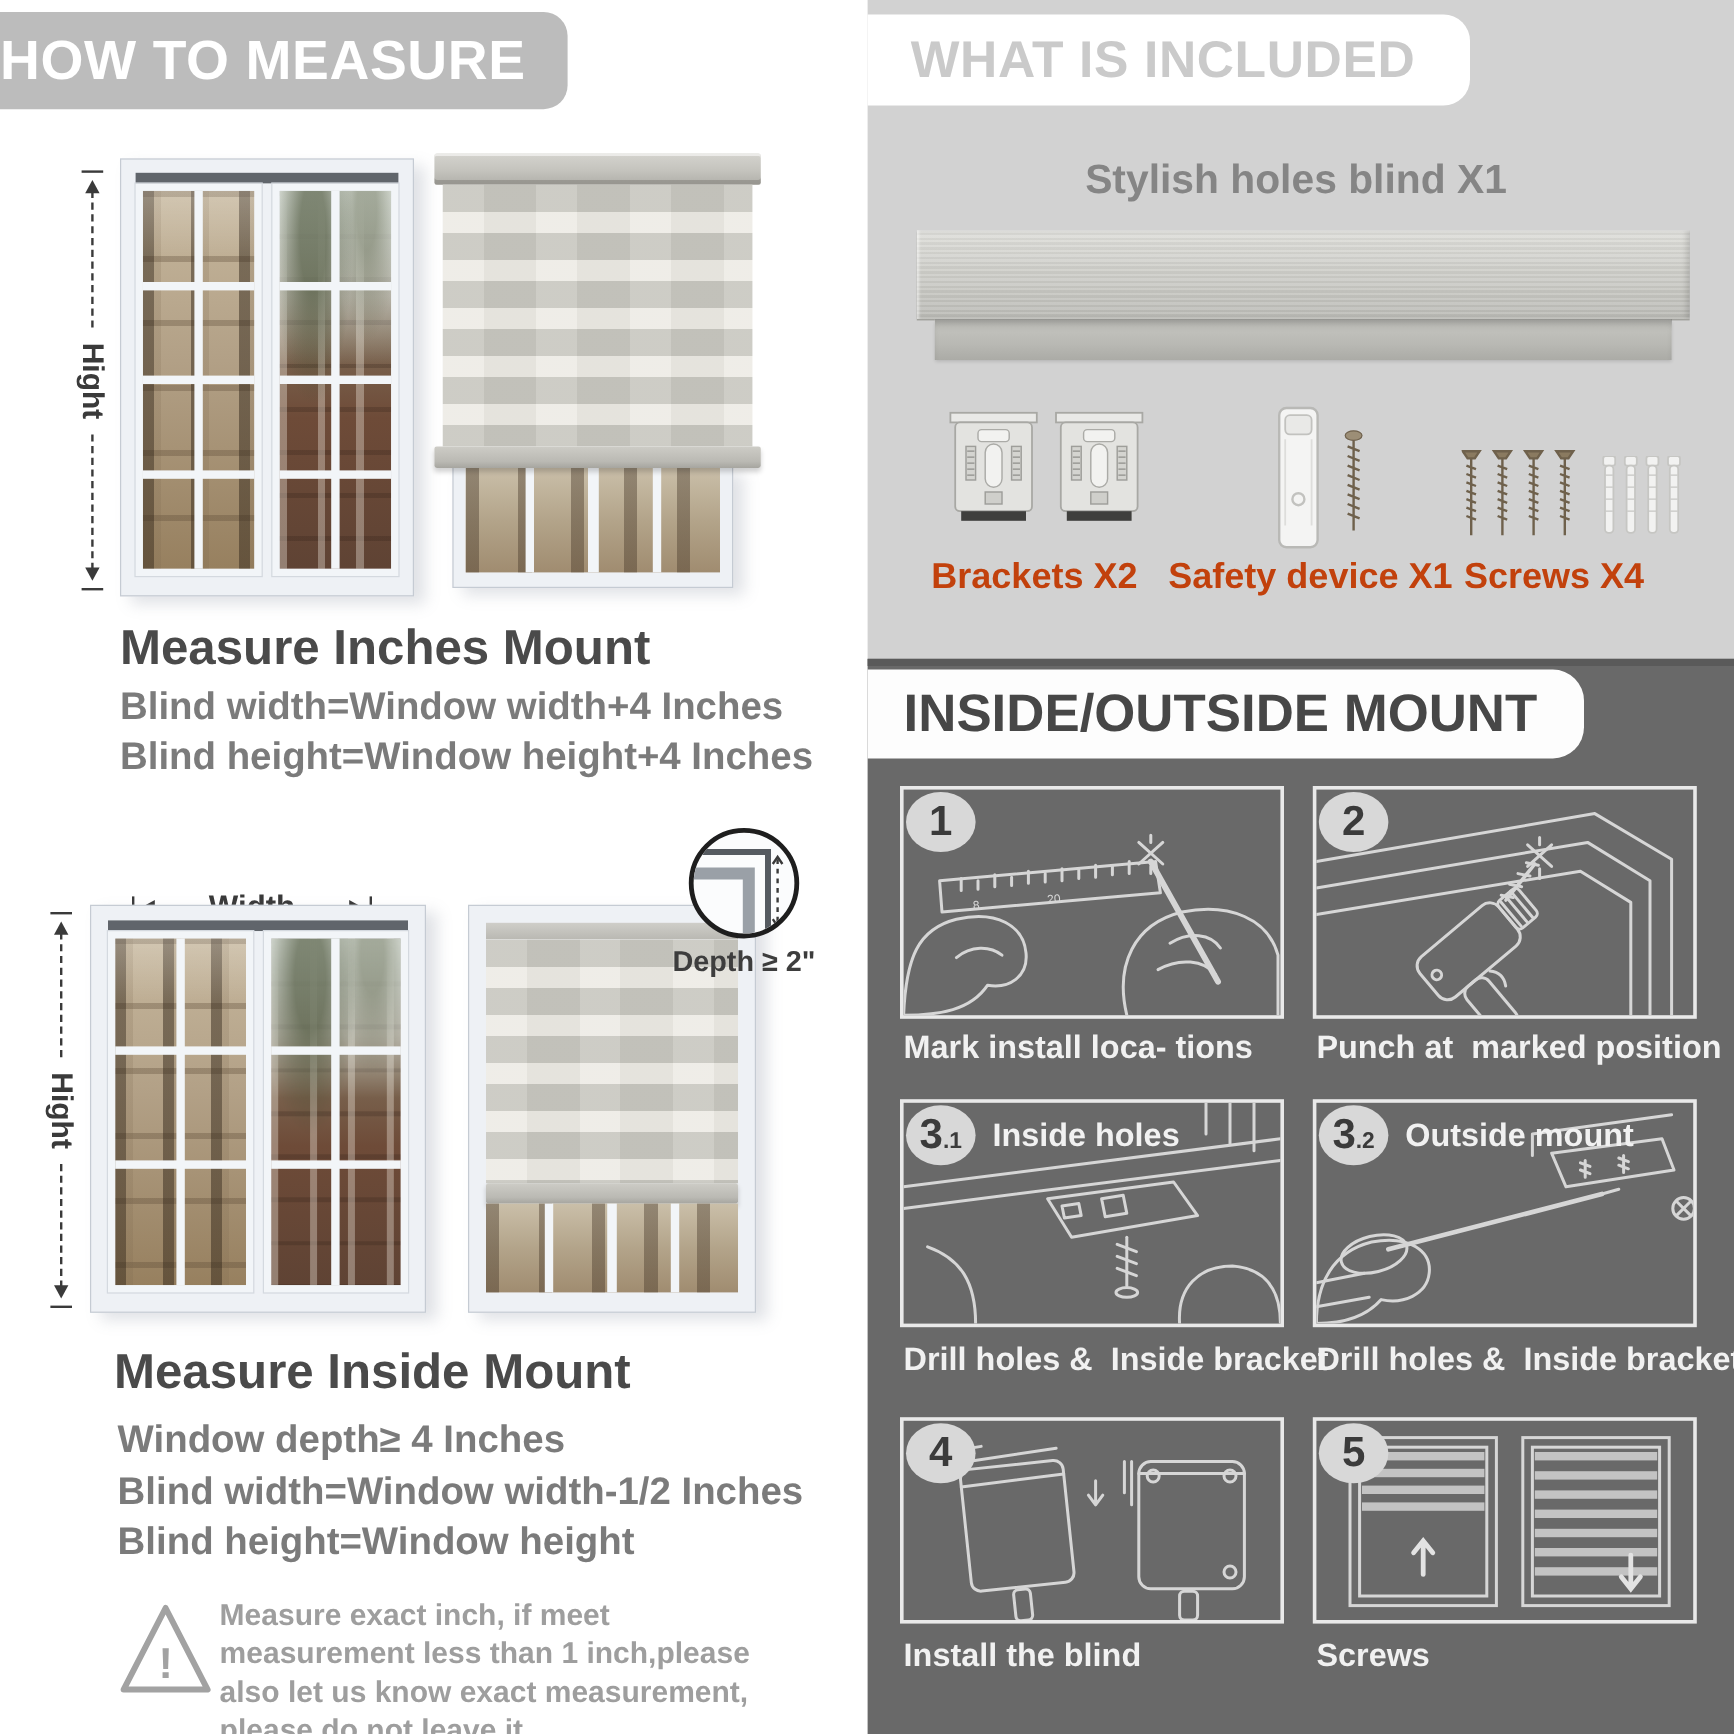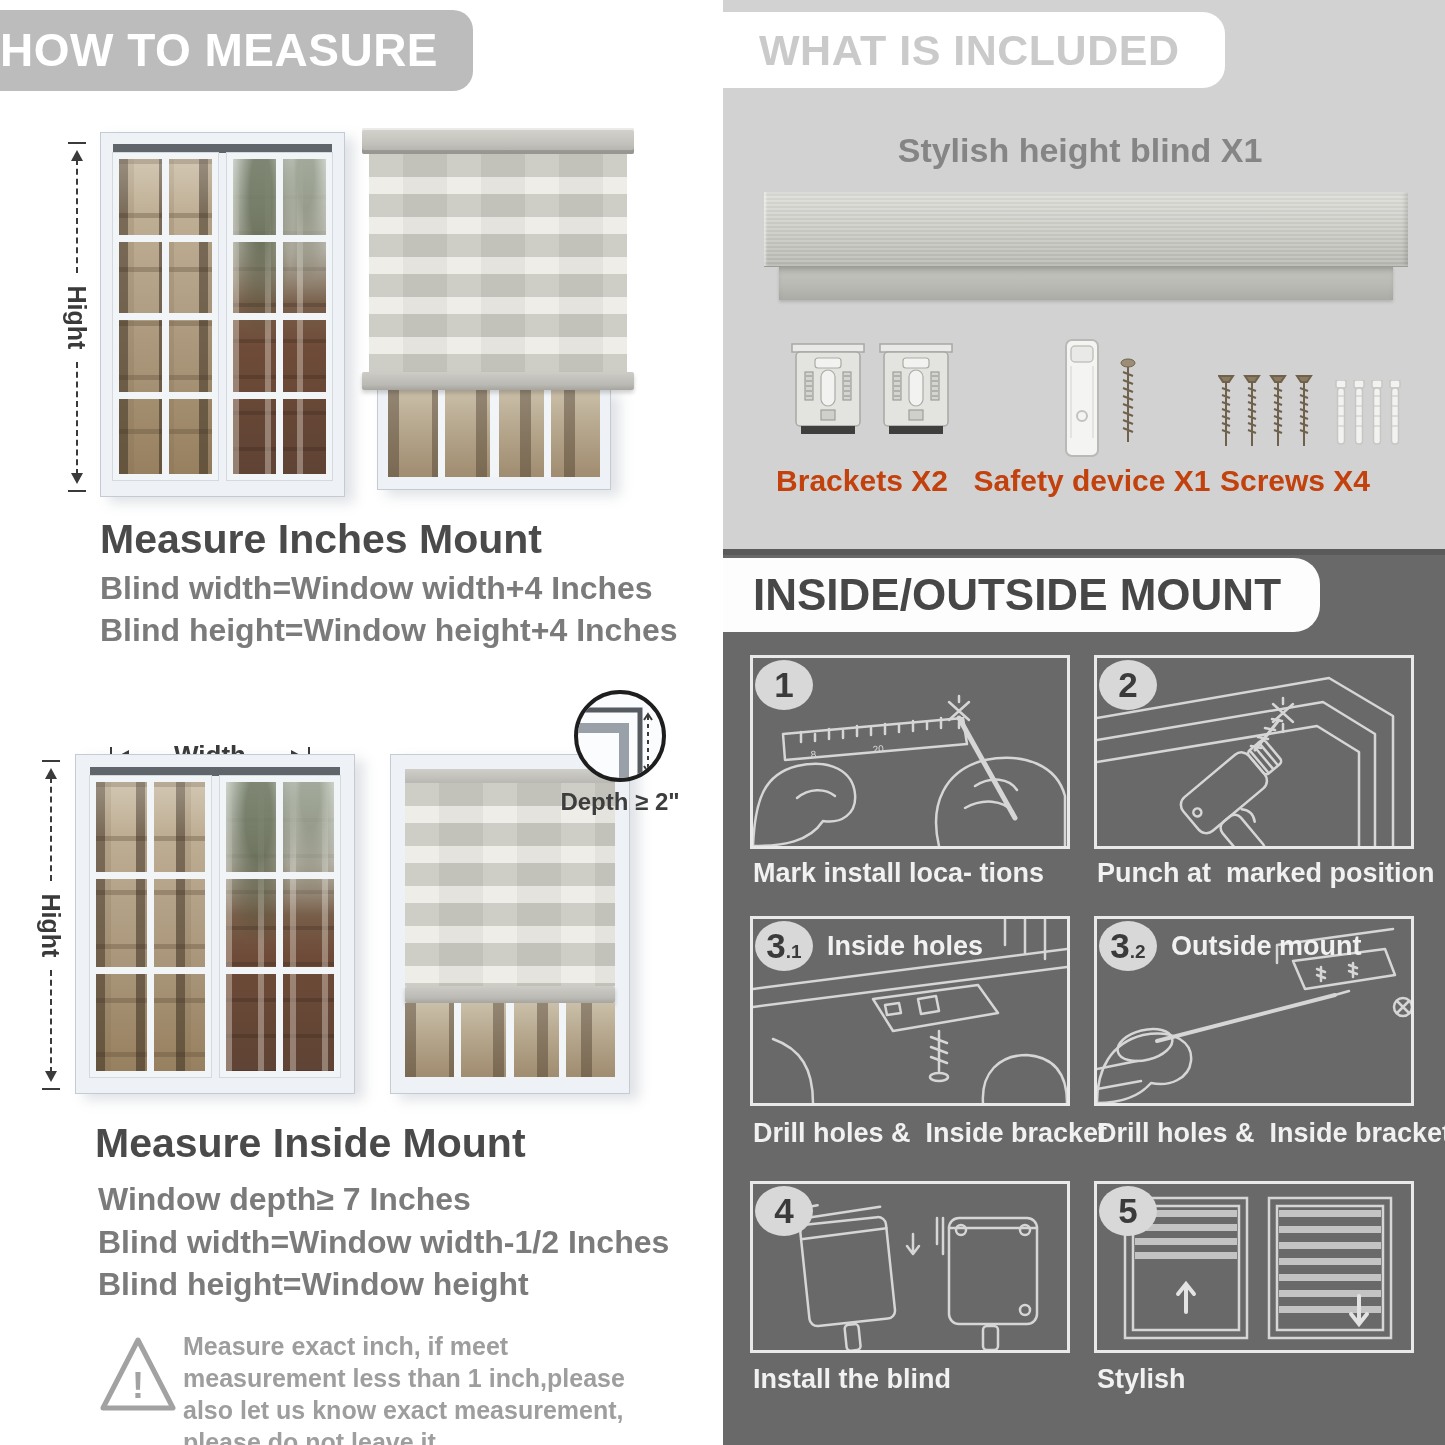--- a/index.html
+++ b/index.html
@@ -206,33 +206,33 @@
   <svg width="84" height="84" viewBox="0 0 84 84">
     <path d="M0,34 L46,34 L46,84" fill="none" stroke="#9aa0a7" stroke-width="10"></path>
     <path d="M0,16 L62,16 L62,84" fill="none" stroke="#565b61" stroke-width="5"></path>
     <path d="M70,22 L70,78" stroke="#3a3a3a" stroke-width="2" stroke-dasharray="4 4"></path>
     <path d="M66,26 l4,-6 l4,6 M66,72 l4,6 l4,-6" fill="none" stroke="#3a3a3a" stroke-width="2"></path>
   </svg>
 </div>
 <div class="abs" style="left:540px; top:788px; width:160px; text-align:center; font-size:24px; font-weight:700; color:#3d3d3d;">Depth ≥ 2"</div>
 
 <div class="abs h2" style="left:95px; top:1120px;">Measure Inside Mount</div>
-<div class="abs formula" style="left:98px; top:1181px;">Window depth≥ 7 Inches</div>
+<div class="abs formula" style="left:98px; top:1181px;">Window depth≥ 4 Inches</div>
 <div class="abs formula" style="left:98px; top:1224px;">Blind width=Window width-1/2 Inches</div>
 <div class="abs formula" style="left:98px; top:1266px;">Blind height=Window height</div>
 
 <svg class="abs" style="left:97px; top:1332px;" width="82" height="90" viewBox="0 0 82 90">
   <path d="M41,8 L76,76 L6,76 Z" fill="none" stroke="#a2a2a2" stroke-width="5" stroke-linejoin="round"></path>
   <text x="41" y="66" text-anchor="middle" font-size="36" font-weight="700" fill="#a2a2a2">!</text>
 </svg>
 <div class="abs warn-text" style="left:183px; top:1330px; width:460px;">Measure exact inch, if meet measurement less than 1 inch,please also let us know exact measurement, please do not leave it</div>
 
 <div class="abs rt-bg"></div>
 <div class="abs included-header">WHAT IS INCLUDED</div>
-<div class="abs blind-title">Stylish height blind X1</div>
+<div class="abs blind-title">Stylish holes blind X1</div>
 <div class="abs rail-main"></div>
 <div class="abs rail-strip"></div>
 
 <svg class="abs" style="left:790px; top:338px;" width="76" height="100" viewBox="0 0 76 100">
   <rect x="2" y="6" width="72" height="8" fill="#e9e9e7" stroke="#a8a8a4" stroke-width="1.5"></rect>
   <rect x="6" y="14" width="64" height="74" rx="4" fill="#e3e3e0" stroke="#a8a8a4" stroke-width="1.5"></rect>
   <rect x="25" y="20" width="26" height="10" rx="3" fill="#f2f2f0" stroke="#ababa7" stroke-width="1.2"></rect>
   <rect x="31" y="32" width="14" height="36" rx="7" fill="#f2f2f0" stroke="#ababa7" stroke-width="1.2"></rect>
   <rect x="15" y="34" width="8" height="28" fill="#d4d4d0" stroke="#9e9e9a" stroke-width="1.2"></rect>
   <rect x="53" y="34" width="8" height="28" fill="#d4d4d0" stroke="#9e9e9a" stroke-width="1.2"></rect>
@@ -459,13 +459,13 @@
       <path d="M89,128 V102 M81,110 L89,100 L97,110"></path>
       <path d="M262,112 V138 M254,130 L262,140 L270,130"></path>
     </g>
   </svg>
   <div class="badge">
       <span>5</span>
       <span class="sub"></span>
     </div>
 </div>
 <div class="cap" style="left:753px; top:1364px;">Install the blind</div>
-<div class="cap" style="left:1097px; top:1364px;">Stylish</div>
+<div class="cap" style="left:1097px; top:1364px;">Screws</div>
 
 </body></html>

